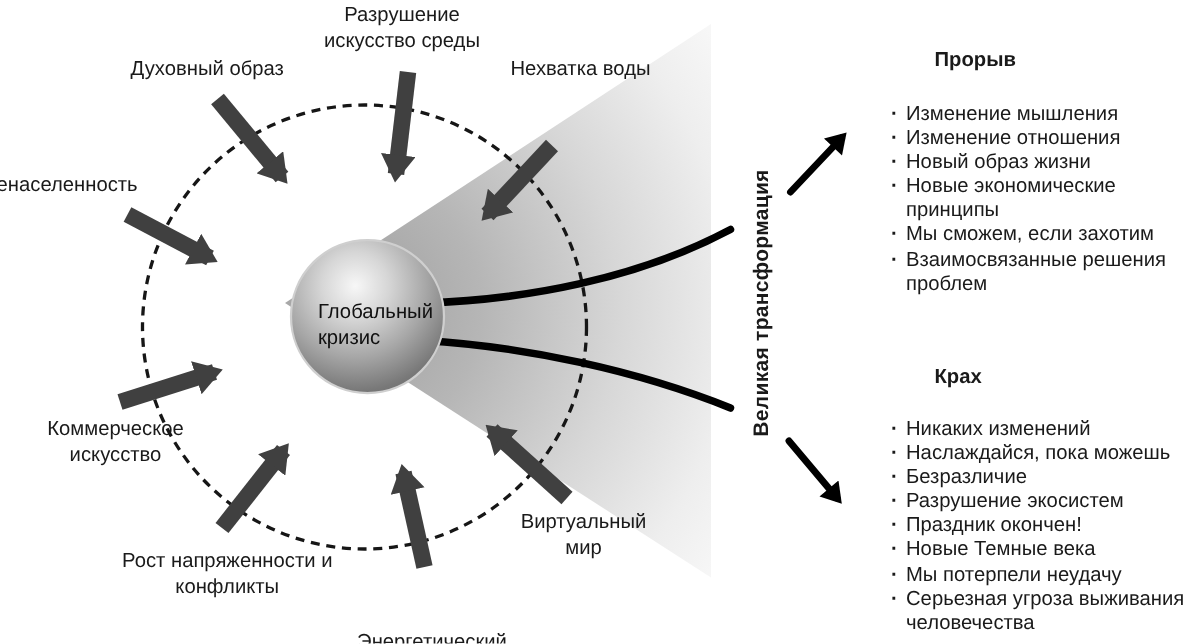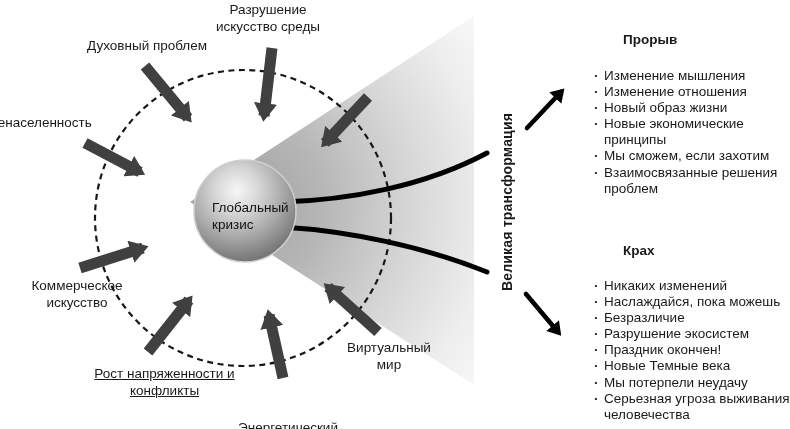--- a/index.html
+++ b/index.html
@@ -79,30 +79,31 @@
   <path d="M 282 227 C 350 231 425 247 487 272" fill="none" stroke="#000" stroke-width="5" stroke-linecap="round"></path>
 
   <circle cx="245" cy="211" r="51" fill="url(#sphereGrad)" stroke="#cfcfcf" stroke-width="1.5"></circle>
 
   <line x1="527" y1="128" x2="561" y2="92" stroke="#000" stroke-width="4.6" stroke-linecap="round" marker-end="url(#blackHead)"></line>
   <line x1="526" y1="294" x2="558" y2="332" stroke="#000" stroke-width="4.6" stroke-linecap="round" marker-end="url(#blackHead)"></line>
 </svg>
 
 <div class="lbl" style="left:198px;top:1px;width:140px;">Разрушение искусство среды</div>
 
-<div class="lbl nowrap" style="left:87px;top:37px;">Духовный проблем</div>
+<div class="lbl nowrap" style="left:87px;top:37px;">Духовный образ</div>
 
 <div class="lbl nowrap" style="left:-27px;top:114px;">Перенаселенность</div>
 
 <div class="lbl" style="left:331px;top:37px;width:112px;">
+  <span style="display:block;">Нехватка воды</span>
 </div>
 
 <div class="lbl" style="left:21px;top:277px;width:112px;">Коммерческое искусство</div>
 
-<div class="lbl" style="left:92px;top:365px;width:145px;text-decoration:underline;">Рост напряженности и конфликты</div>
+<div class="lbl" style="left:79px;top:365px;width:145px;">Рост напряженности и конфликты</div>
 
 <div class="lbl" style="left:228px;top:387px;width:120px;margin-top:32px;">Энергетический кризис</div>
 
 <div class="lbl" style="left:339px;top:339px;width:100px;">Виртуальный мир</div>
 
 <div class="sphere-label">Глобальный кризис</div>
 
 <div class="vert-label">Великая трансформация</div>
 
 <div class="outcome-title" style="left:592px;top:32px;">Прорыв</div>

